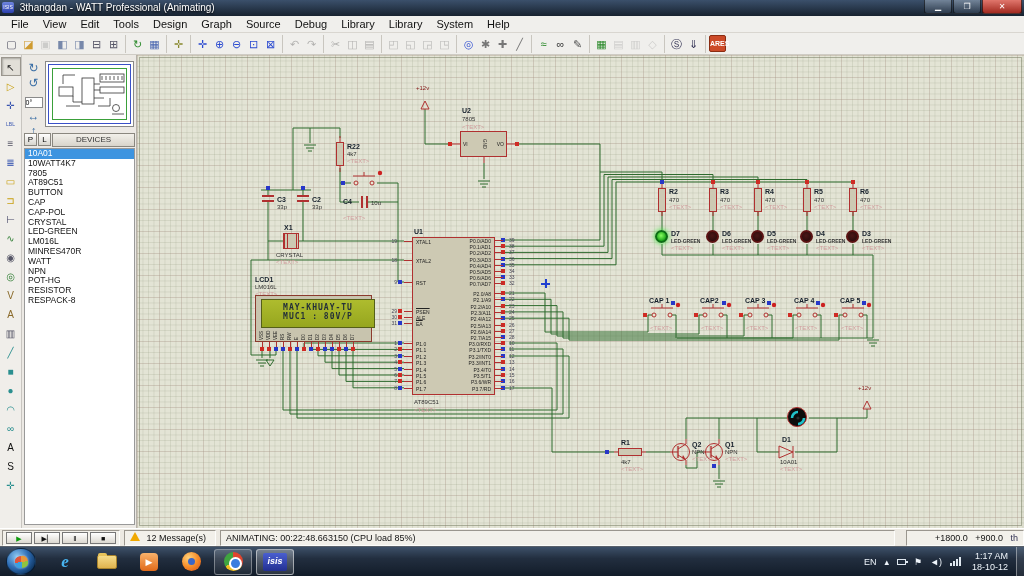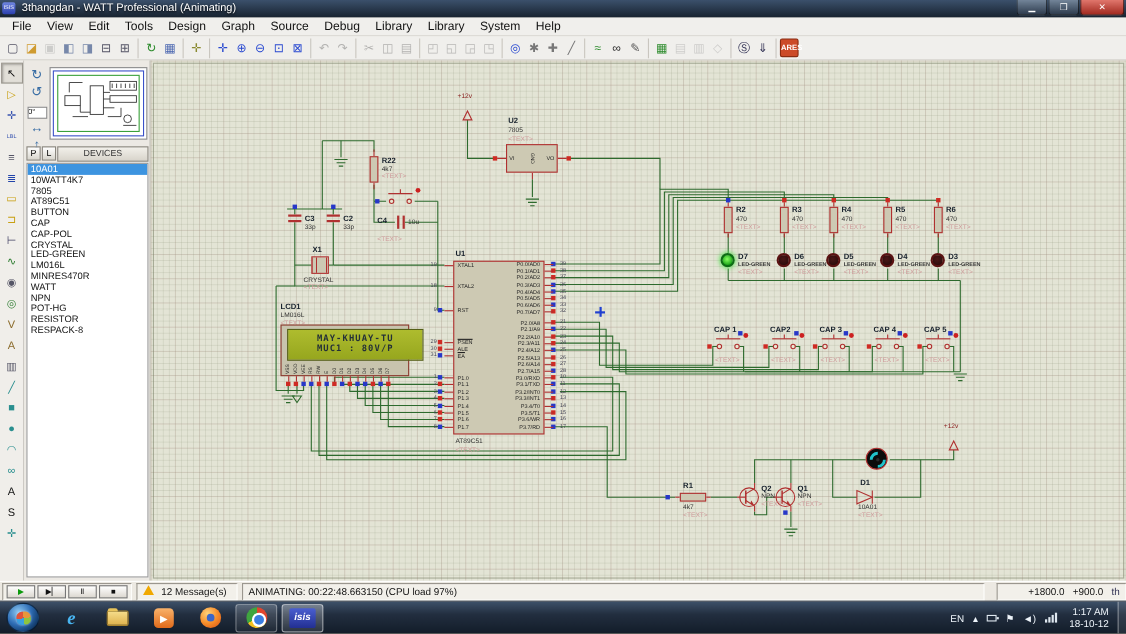--- a/index.html
+++ b/index.html
@@ -458,21 +458,21 @@
       <span class="lbl" style="left:206px;top:143px">C4</span>
       <div class="plate" style="left:224px;top:141px;width:2px;height:12px"></div>
       <div class="plate" style="left:229px;top:141px;width:2px;height:12px"></div>
       <span class="val" style="left:234px;top:145px">10u</span>
       <span class="ptx" style="left:206px;top:160px">&lt;TEXT&gt;</span>
 
       <span class="lbl" style="left:118px;top:221px">LCD1</span>
       <span class="val" style="left:118px;top:229px">LM016L</span>
       <span class="ptx" style="left:118px;top:236px">&lt;TEXT&gt;</span>
       <div class="lcdbody" style="left:118px;top:240px;width:117px;height:47px">
-        <div class="lcdscr" style="left:5px;top:3px;width:124px;height:29px">
+        <div class="lcdscr" style="left:5px;top:3px;width:114px;height:29px">
           <div style="margin-top:3px">MAY-KHUAY-TU</div>
           <div>MUC1 : 80V/P</div>
         </div>
       </div>
 
       <span class="lbl" style="left:277px;top:173px">U1</span>
       <div class="comp" id="u1box" style="left:275px;top:182px;width:83px;height:158px">
           <div class="pname" style="top: 2px; left: 3px;">XTAL1</div>
           <div class="pname" style="top: 21px; left: 3px;">XTAL2</div>
           <div class="pname" style="top: 43px; left: 3px;">RST</div>
@@ -774,21 +774,21 @@
       <span class="abtn"><span class="pg">▶</span></span>
       <span class="abtn">▶▏</span>
       <span class="abtn">Ⅱ</span>
       <span class="abtn">■</span>
     </div>
     <div class="scell" style="width:92px">
       <span class="warntri"></span>
       <span>12 Message(s)</span>
     </div>
     <div class="scell" style="flex:1;max-width:675px">
-      <span>ANIMATING: 00:22:48.663150 (CPU load 97%)</span>
+      <span>ANIMATING: 00:22:48.663150 (CPU load 85%)</span>
     </div>
     <div class="scell" style="width:118px;margin-left:auto;text-align:right">
       <span>+1800.0</span>&nbsp;&nbsp;
       <span>+900.0</span>&nbsp;&nbsp;
       <span style="color:#335">th</span>
     </div>
   </div>
 
   <div id="taskbar">
     <div class="orb">

